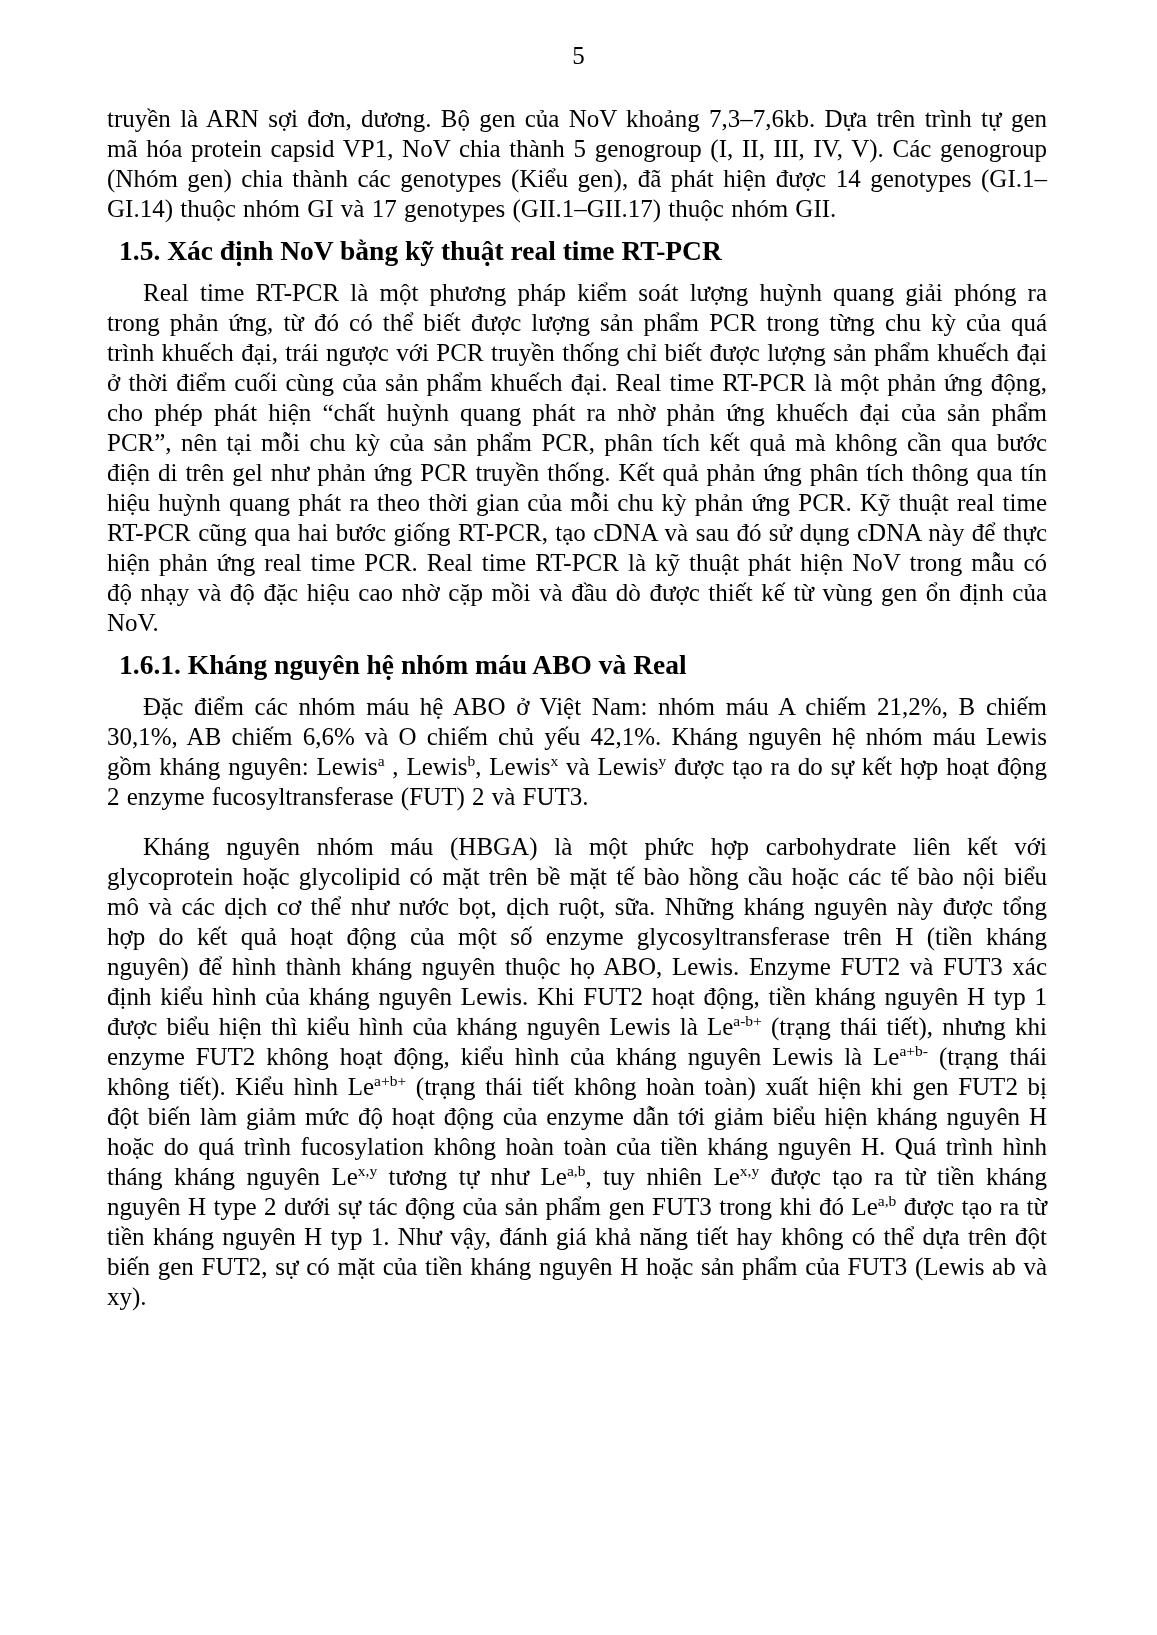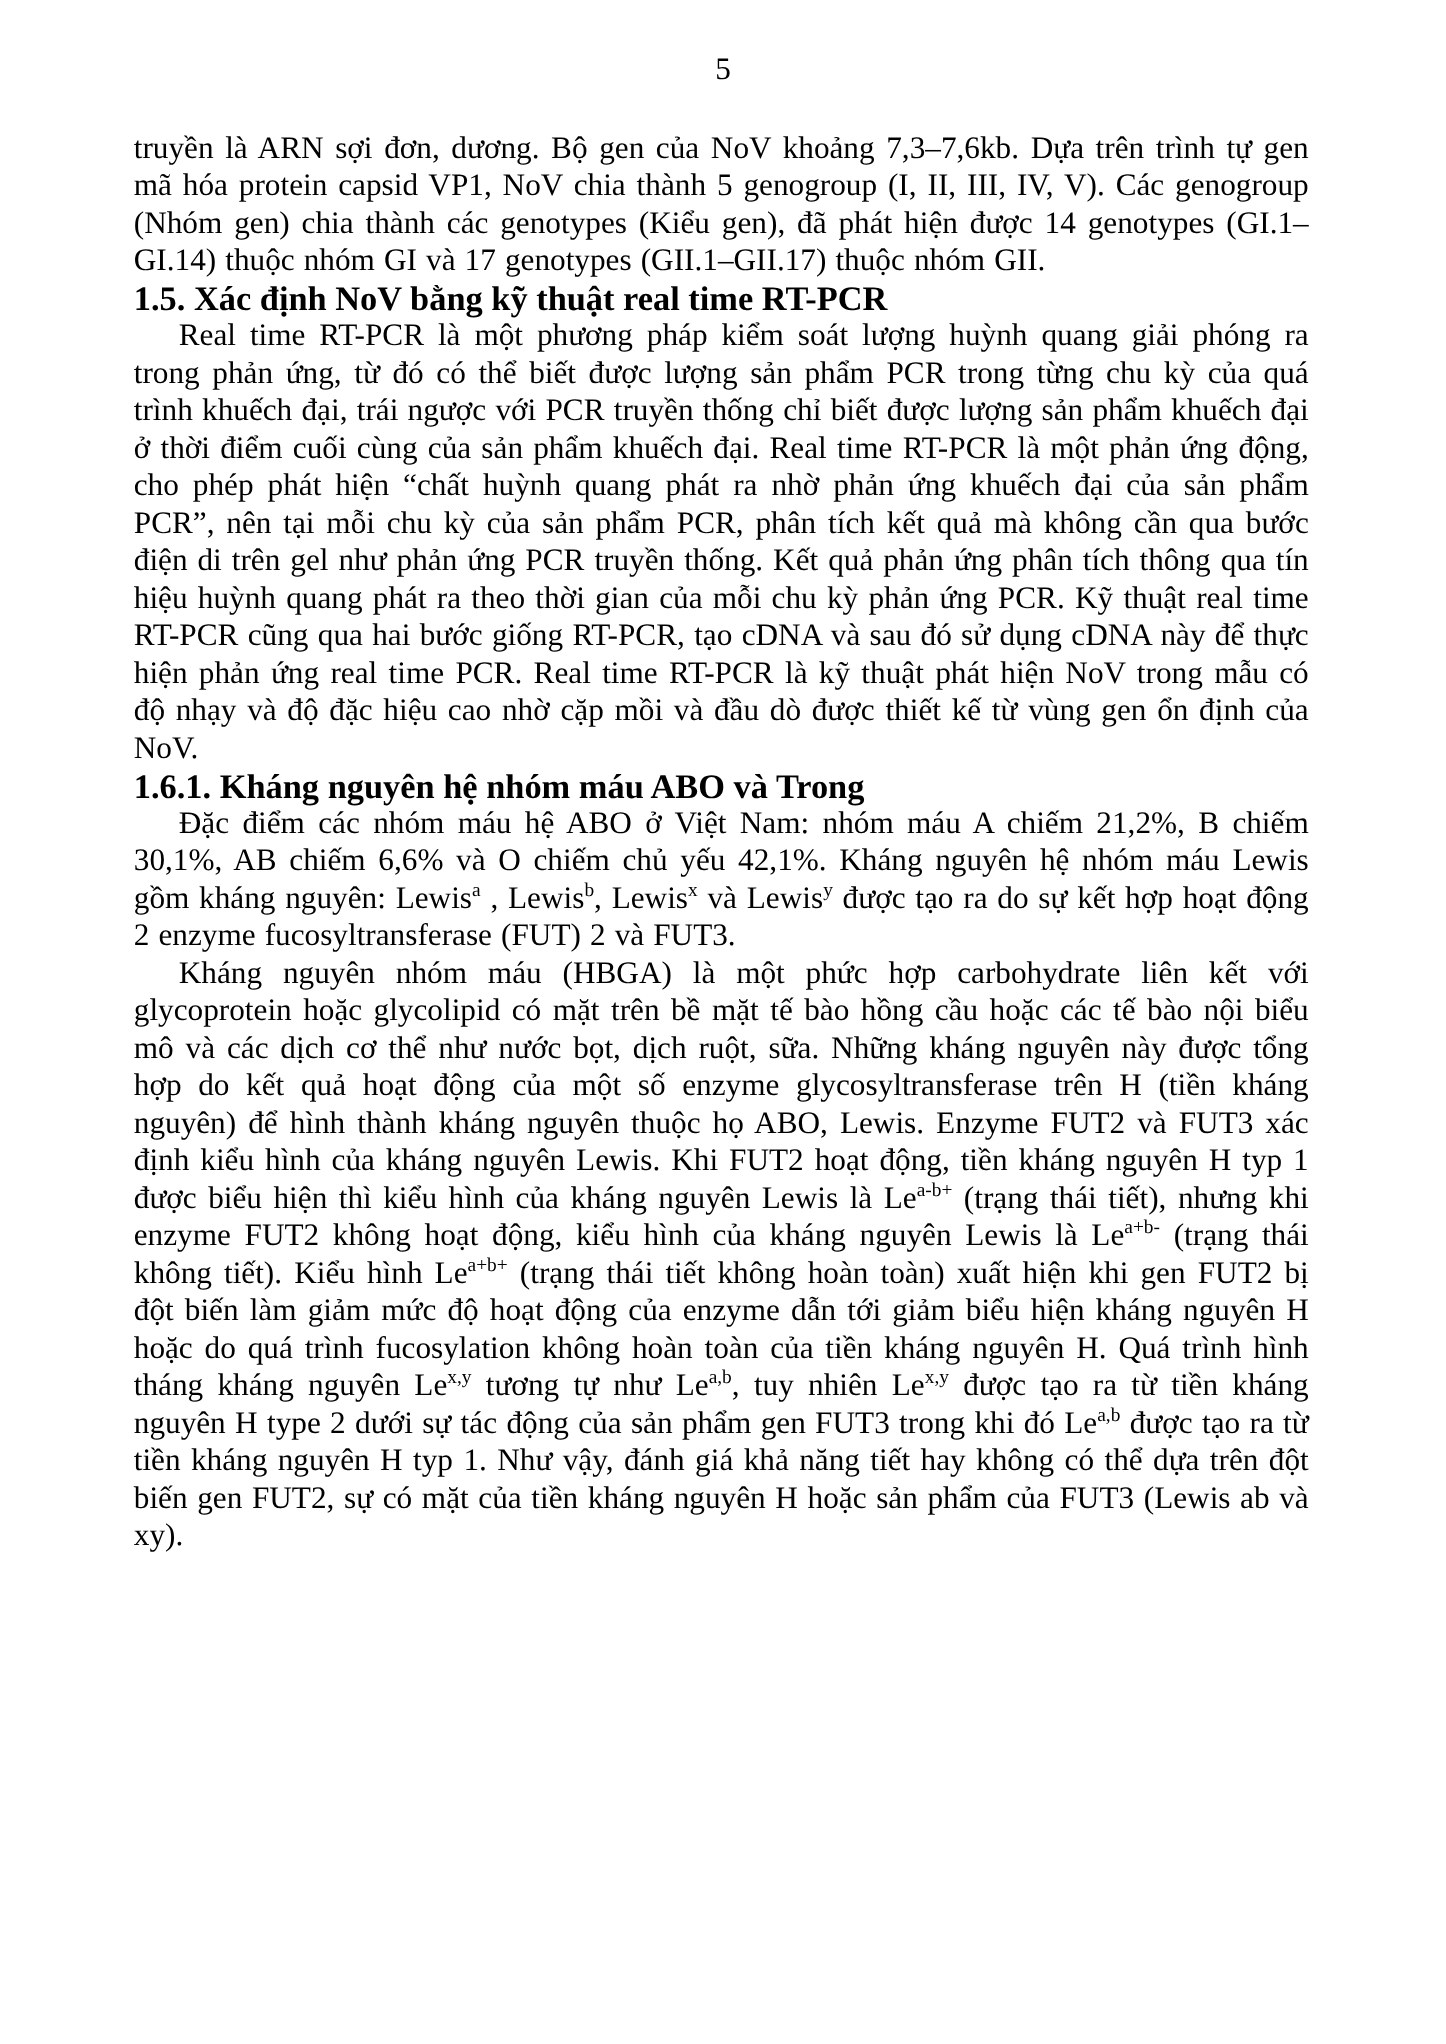--- a/index.html
+++ b/index.html
@@ -32,23 +32,23 @@
     width: 940px;
   }
   .para {
     margin: 0;
     font-size: 25px;
     line-height: 30px;
     text-align: justify;
     word-spacing: 1px;
   }
   .para.indent { text-indent: 36px; }
-  .para.spaced { margin-top: 0; font-family: Liberation Serif, serif; }
+  .para.spaced { margin-top: 20px; font-family: Liberation Serif, serif; }
   .heading {
-    margin: 0;
+    margin: 12px;
     font-size: 27.5px;
     line-height: 30px;
     font-weight: bold;
     text-align: left;
   }
   sup {
     font-size: 0.62em;
     line-height: 0;
     vertical-align: super;
     letter-spacing: 0;
@@ -56,17 +56,17 @@
 </style>
 </head>
 <body>
 
 <div class="page">
   <div class="page-number">5</div>
   <main class="content">
       <p class="para">truyền là ARN sợi đơn, dương. Bộ gen của NoV khoảng 7,3–7,6kb. Dựa trên trình tự gen mã hóa protein capsid VP1, NoV chia thành 5 genogroup (I, II, III, IV, V). Các genogroup (Nhóm gen) chia thành các genotypes (Kiểu gen), đã phát hiện được 14 genotypes (GI.1–GI.14) thuộc nhóm GI và 17 genotypes (GII.1–GII.17) thuộc nhóm GII.</p>
       <h2 class="heading">1.5. Xác định NoV bằng kỹ thuật real time RT-PCR</h2>
       <p class="para indent">Real time RT-PCR là một phương pháp kiểm soát lượng huỳnh quang giải phóng ra trong phản ứng, từ đó có thể biết được lượng sản phẩm PCR trong từng chu kỳ của quá trình khuếch đại, trái ngược với PCR truyền thống chỉ biết được lượng sản phẩm khuếch đại ở thời điểm cuối cùng của sản phẩm khuếch đại. Real time RT-PCR là một phản ứng động, cho phép phát hiện “chất huỳnh quang phát ra nhờ phản ứng khuếch đại của sản phẩm PCR”, nên tại mỗi chu kỳ của sản phẩm PCR, phân tích kết quả mà không cần qua bước điện di trên gel như phản ứng PCR truyền thống. Kết quả phản ứng phân tích thông qua tín hiệu huỳnh quang phát ra theo thời gian của mỗi chu kỳ phản ứng PCR. Kỹ thuật real time RT-PCR cũng qua hai bước giống RT-PCR, tạo cDNA và sau đó sử dụng cDNA này để thực hiện phản ứng real time PCR. Real time RT-PCR là kỹ thuật phát hiện NoV trong mẫu có độ nhạy và độ đặc hiệu cao nhờ cặp mồi và đầu dò được thiết kế từ vùng gen ổn định của NoV.</p>
-      <h2 class="heading">1.6.1. Kháng nguyên hệ nhóm máu ABO và Trong</h2>
+      <h2 class="heading">1.6.1. Kháng nguyên hệ nhóm máu ABO và Real</h2>
       <p class="para indent">Đặc điểm các nhóm máu hệ ABO ở Việt Nam: nhóm máu A chiếm 21,2%, B chiếm 30,1%, AB chiếm 6,6% và O chiếm chủ yếu 42,1%. Kháng nguyên hệ nhóm máu Lewis gồm kháng nguyên: Lewis<sup>a</sup> , Lewis<sup>b</sup>, Lewis<sup>x</sup> và Lewis<sup>y</sup> được tạo ra do sự kết hợp hoạt động 2 enzyme fucosyltransferase (FUT) 2 và FUT3.</p>
       <p class="para indent spaced">Kháng nguyên nhóm máu (HBGA) là một phức hợp carbohydrate liên kết với glycoprotein hoặc glycolipid có mặt trên bề mặt tế bào hồng cầu hoặc các tế bào nội biểu mô và các dịch cơ thể như nước bọt, dịch ruột, sữa. Những kháng nguyên này được tổng hợp do kết quả hoạt động của một số enzyme glycosyltransferase trên H (tiền kháng nguyên) để hình thành kháng nguyên thuộc họ ABO, Lewis. Enzyme FUT2 và FUT3 xác định kiểu hình của kháng nguyên Lewis. Khi FUT2 hoạt động, tiền kháng nguyên H typ 1 được biểu hiện thì kiểu hình của kháng nguyên Lewis là Le<sup>a-b+</sup> (trạng thái tiết), nhưng khi enzyme FUT2 không hoạt động, kiểu hình của kháng nguyên Lewis là Le<sup>a+b-</sup> (trạng thái không tiết). Kiểu hình Le<sup>a+b+</sup> (trạng thái tiết không hoàn toàn) xuất hiện khi gen FUT2 bị đột biến làm giảm mức độ hoạt động của enzyme dẫn tới giảm biểu hiện kháng nguyên H hoặc do quá trình fucosylation không hoàn toàn của tiền kháng nguyên H. Quá trình hình tháng kháng nguyên Le<sup>x,y</sup> tương tự như Le<sup>a,b</sup>, tuy nhiên Le<sup>x,y</sup> được tạo ra từ tiền kháng nguyên H type 2 dưới sự tác động của sản phẩm gen FUT3 trong khi đó Le<sup>a,b</sup> được tạo ra từ tiền kháng nguyên H typ 1. Như vậy, đánh giá khả năng tiết hay không có thể dựa trên đột biến gen FUT2, sự có mặt của tiền kháng nguyên H hoặc sản phẩm của FUT3 (Lewis ab và xy).</p>
     </main>
 </div>
 
 </body></html>

